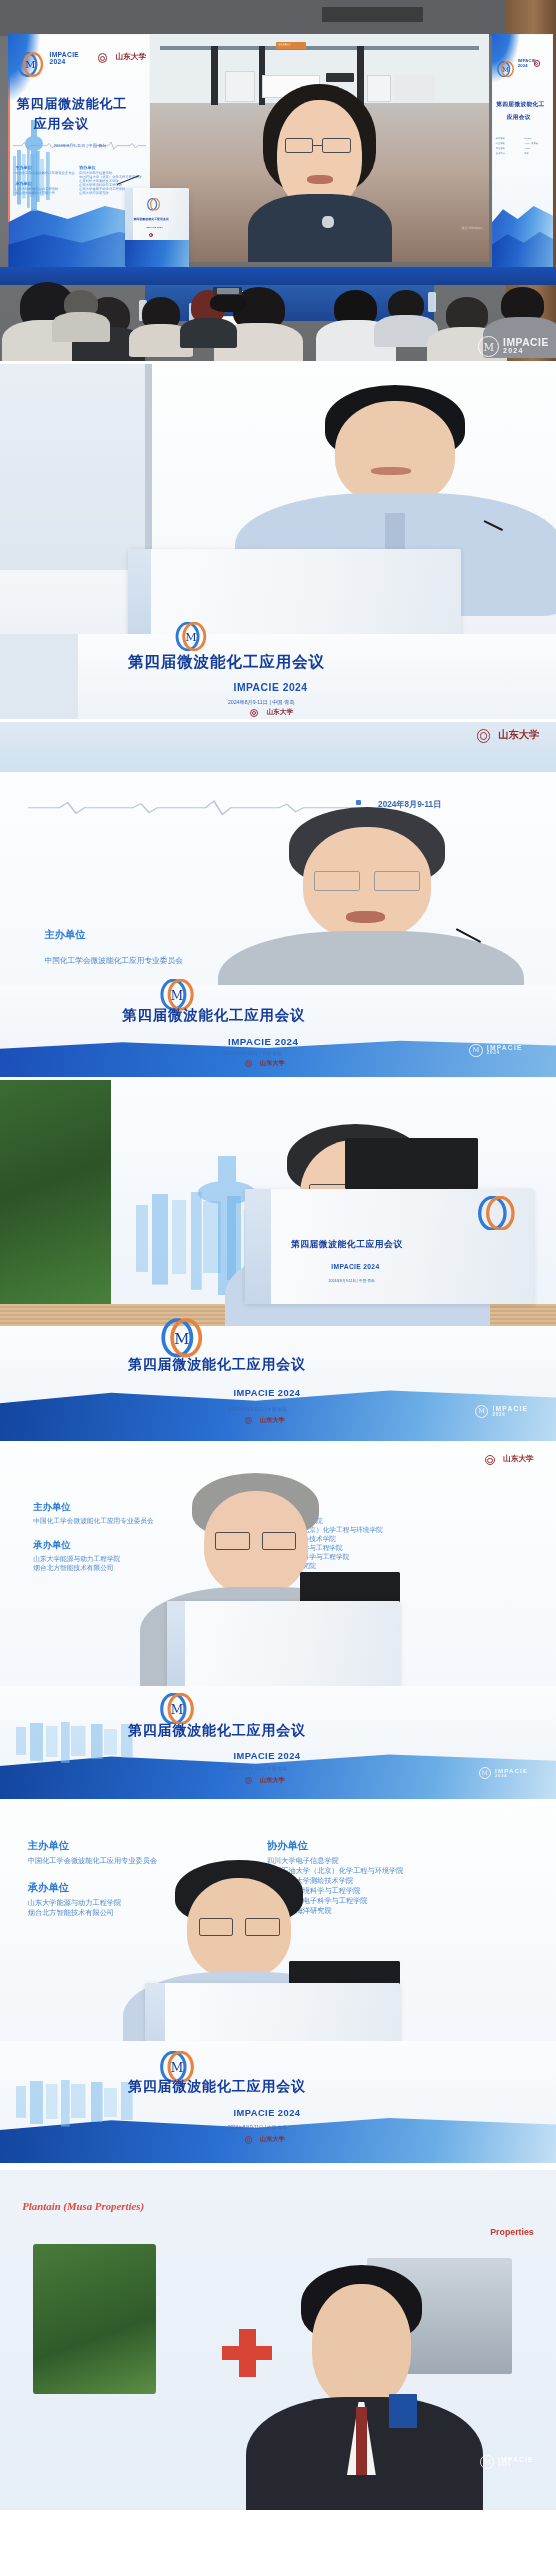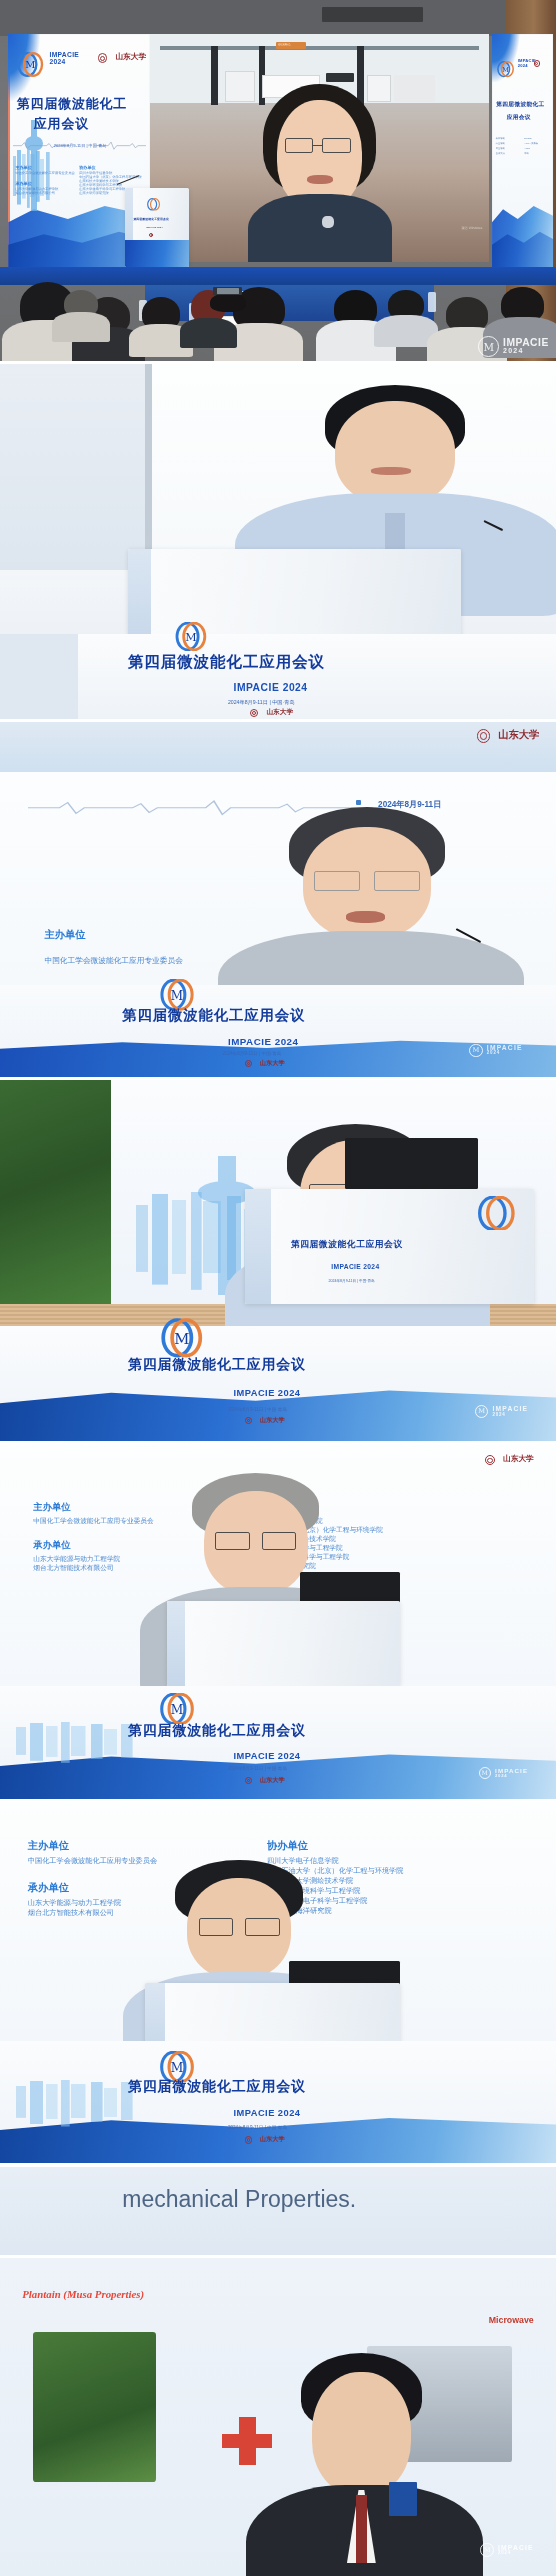--- a/index.html
+++ b/index.html
@@ -576,30 +576,26 @@
       <div class="en-title" style="position:absolute;left:42%;top:55%;font-size:9.3px;">IMPACIE 2024</div>
       <div class="meta-line" style="position:absolute;left:41%;top:69%;font-size:4.6px;">2024年8月9-11日  |  中国·青岛</div>
       <div class="sdu" style="left:44%;top:78%;">
           <div class="seal" style="width:7.2px;height:7.2px;"></div>
           <div class="nm" style="font-size:6.2px;">山东大学</div>
         </div>
     </div>
   </div>
   <div class="seplight"></div>
 
-  <div class="photo" id="p7" style="height:88px">
-    <div style="position:absolute;inset:0;background:linear-gradient(180deg,#e7eef6,#dfe8f2);"></div>
-    <div class="screentext" style="left:22%;top:22%;font-size:23px;color:#4d6584;font-family:'Liberation Sans',sans-serif;">mechanical Properties.</div>
-  </div>
   <div class="seplight"></div>
 
   <div class="photo" id="p8" style="height:340px">
     <div style="position:absolute;inset:0;background:linear-gradient(180deg,#eef3f9,#e6eef6);"></div>
     <div class="screentext" style="left:4%;top:9%;font-size:10.8px;color:#e8483a;font-style:italic;font-weight:bold;font-family:'Liberation Serif',serif;">Plantain (Musa Properties)</div>
-    <div class="screentext" style="right:4%;top:17%;font-size:8.8px;color:#c43a2d;font-weight:bold;">Microwave</div>
+    <div class="screentext" style="right:4%;top:17%;font-size:8.8px;color:#c43a2d;font-weight:bold;">Properties</div>
 
     <div style="position:absolute;left:6%;top:22%;width:22%;height:44%;background:linear-gradient(160deg,#4a7b3a,#2f5b2a 60%,#5d8f45);border-radius:3.1px;"></div>
     <div style="position:absolute;left:43%;top:47%;width:3%;height:14%;background:#d84436;"></div>
     <div style="position:absolute;left:40%;top:52%;width:9%;height:4%;background:#d84436;"></div>
     <div style="position:absolute;right:8%;top:26%;width:26%;height:34%;background:linear-gradient(180deg,#cdd6de,#9fa9b3);border-radius:2.6px;"></div>
 
     <div class="person" style="left:52%;top:28%;width:26%;height:72%;">
       <div class="hair" style="left:8%;top:0;width:84%;height:32%;background:#16161a;"></div>
       <div class="head" style="left:16%;top:8%;width:68%;height:50%;background:#eac7a9;"></div>
       <div class="torso" style="left:-30%;top:54%;width:164%;height:56%;background:#25282f;"></div>

